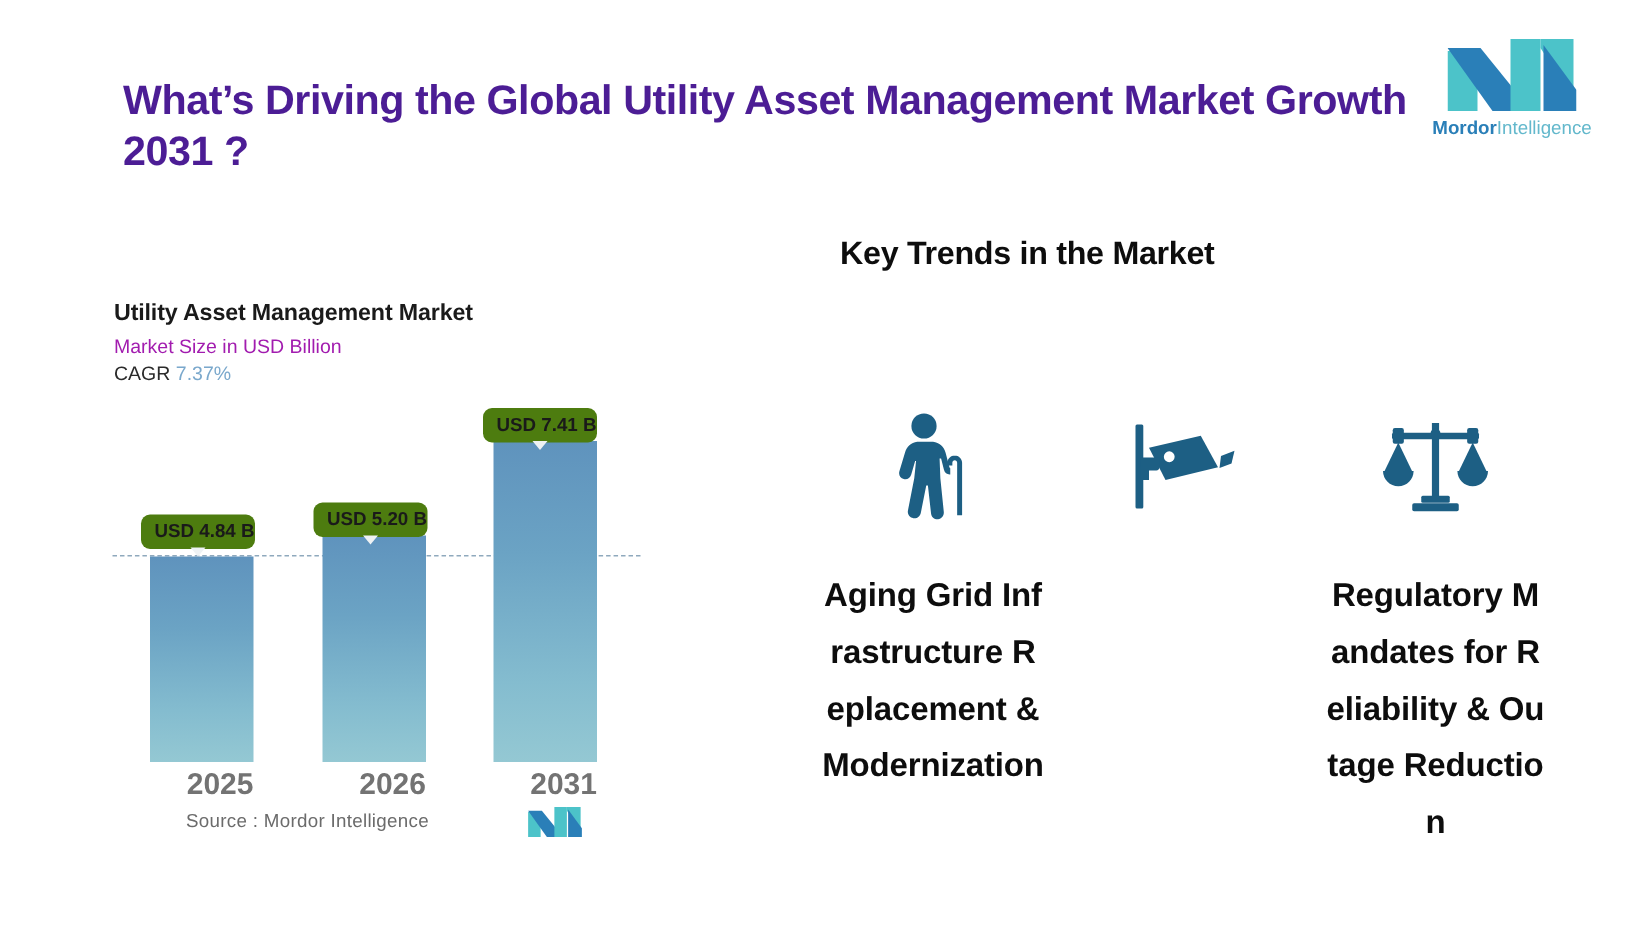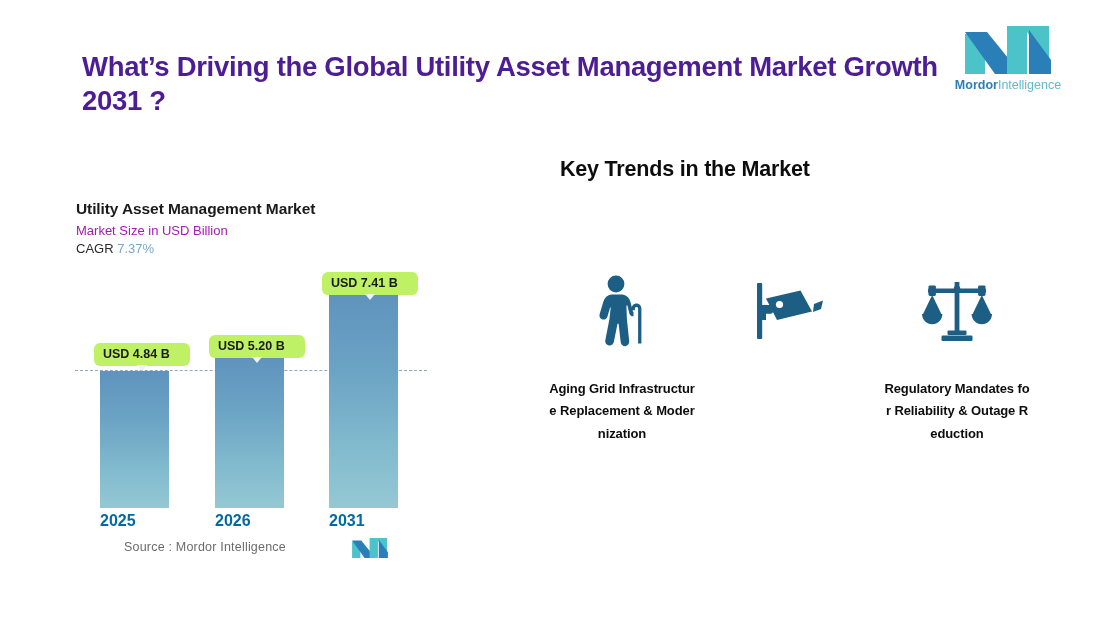--- a/index.html
+++ b/index.html
@@ -110,23 +110,23 @@
     height: 0;
     border-top: 1.5px dashed #8fa9bd;
   }
   .bar {
     position: absolute;
     width: 69px;
     background: linear-gradient(180deg, #5f93bd 0%, #6ba3c4 35%, #84bccf 75%, #94c8d3 100%);
   }
   .bar-label {
     position: absolute;
-    background: #bef264;
+    background: #4d7c0f;
     border-radius: 6px;
-    padding: 4px 20px 5px 9px;
+    padding: 4px 0 5px 9px;
     font-size: 12.5px;
     font-weight: bold;
     color: #1a1a1a;
     white-space: nowrap;
   }
   .bar-label::after {
     content: "";
     position: absolute;
     left: 50%;
     bottom: -5px;
@@ -134,24 +134,24 @@
     width: 0;
     height: 0;
     border-left: 5px solid transparent;
     border-right: 5px solid transparent;
     border-top: 6px solid #eef2f4;
   }
   .x-tick {
     position: absolute;
     top: 512px;
     width: 69px;
-    text-align: left;
-    font-size: 16px;
-    font-weight: bold;
-    color: #0369a1;
+    text-align: right;
+    font-size: 20px;
+    font-weight: bold;
+    color: #737373;
   }
   #source-line {
     position: absolute;
     left: 80px;
     top: 540px;
     font-size: 12.5px;
     color: #6b6b6b;
     letter-spacing: 0.2px;
     margin-left: 44px;
   }
@@ -184,21 +184,21 @@
   .trend-col.c3 { left: 883px; }
 
   .trend-icon {
     height: 78px;
     display: flex;
     align-items: center;
     justify-content: center;
   }
   .trend-text {
     margin-top: 28px;
-    font-size: 13px;
+    font-size: 22px;
     font-weight: bold;
     line-height: 1.72;
     color: #0d0d0d;
     letter-spacing: -0.1px;
     word-break: break-all;
   }
 </style>
 </head>
 <body>
 

